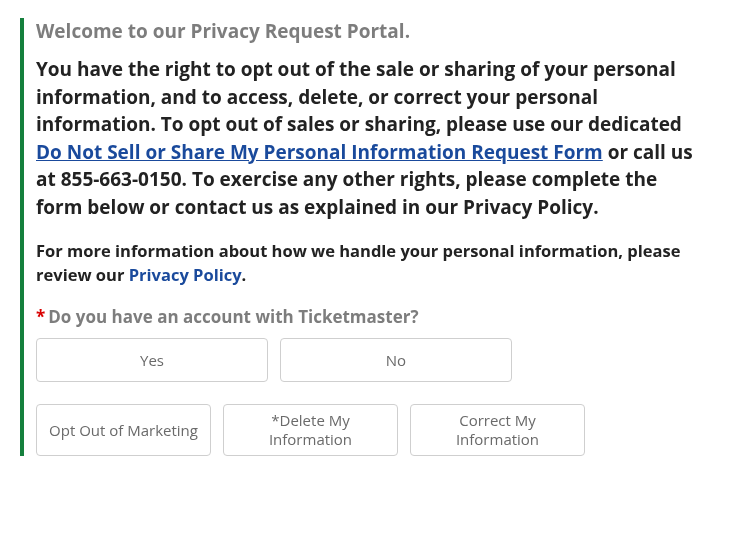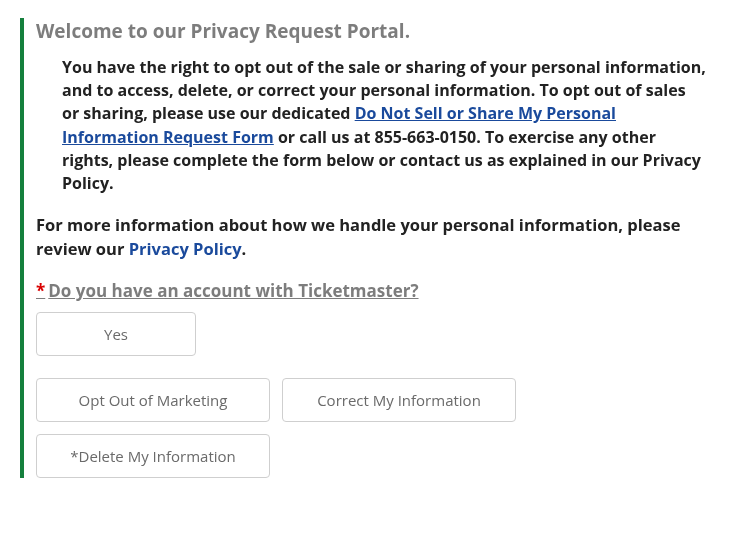--- a/index.html
+++ b/index.html
@@ -19,25 +19,24 @@
       padding-left: 12px;
     }
     .heading {
       color: #7d7d7d;
       font-size: 19px;
       font-weight: 700;
       margin-bottom: 12px;
     }
     .intro {
       color: #222222;
-      font-size: 16px;
+      font-size: 19px;
       font-weight: 700;
       line-height: 1.45;
       margin-bottom: 18px;
-      margin-left: 26px;
     }
     .intro a {
       color: #1a4a9c;
       text-decoration: underline;
       font-weight: 700;
     }
     .more-info {
       color: #222222;
       font-size: 16.5px;
       font-weight: 700;
@@ -47,21 +46,20 @@
     .more-info a {
       color: #1a4a9c;
       text-decoration: none;
       font-weight: 700;
     }
     .question-label {
       color: #7d7d7d;
       font-size: 17px;
       font-weight: 700;
       margin-bottom: 10px;
-      text-decoration: underline;
     }
     .req {
       color: #d90000;
       font-weight: 700;
       margin-right: 3px;
     }
     .btn-row {
       display: flex;
       flex-wrap: wrap;
       gap: 12px;
@@ -77,24 +75,24 @@
       min-height: 44px;
       display: flex;
       align-items: center;
       justify-content: center;
       text-align: center;
       padding: 6px 10px;
       line-height: 1.25;
       cursor: pointer;
     }
     .w-narrow {
-      width: 160px;
+      width: 232px;
     }
     .w-wide {
-      width: 234px;
+      width: 175px;
     }
   </style>
 </head>
 <body>
 
 <div class="wrapper">
 
   <div class="heading">Welcome to our Privacy Request Portal.</div>
 
   <p class="intro">
@@ -103,21 +101,22 @@
 
   <p class="more-info">
     <span>For more information about how we handle your personal information, please review our </span><a href="#">Privacy Policy</a><span>.</span>
   </p>
 
   <div class="question-label">
     <span class="req">*</span><span>Do you have an account with Ticketmaster?</span>
   </div>
   <div class="btn-row">
     <button type="button" class="option-btn w-narrow">Yes</button>
+    <button type="button" class="option-btn w-narrow">No</button>
   </div>
 
   <div class="btn-row">
     <button type="button" class="option-btn w-wide">Opt Out of Marketing</button>
+    <button type="button" class="option-btn w-wide">*Delete My Information</button>
     <button type="button" class="option-btn w-wide">Correct My Information</button>
-    <button type="button" class="option-btn w-wide">*Delete My Information</button>
   </div>
 
 </div>
 
 </body></html>

